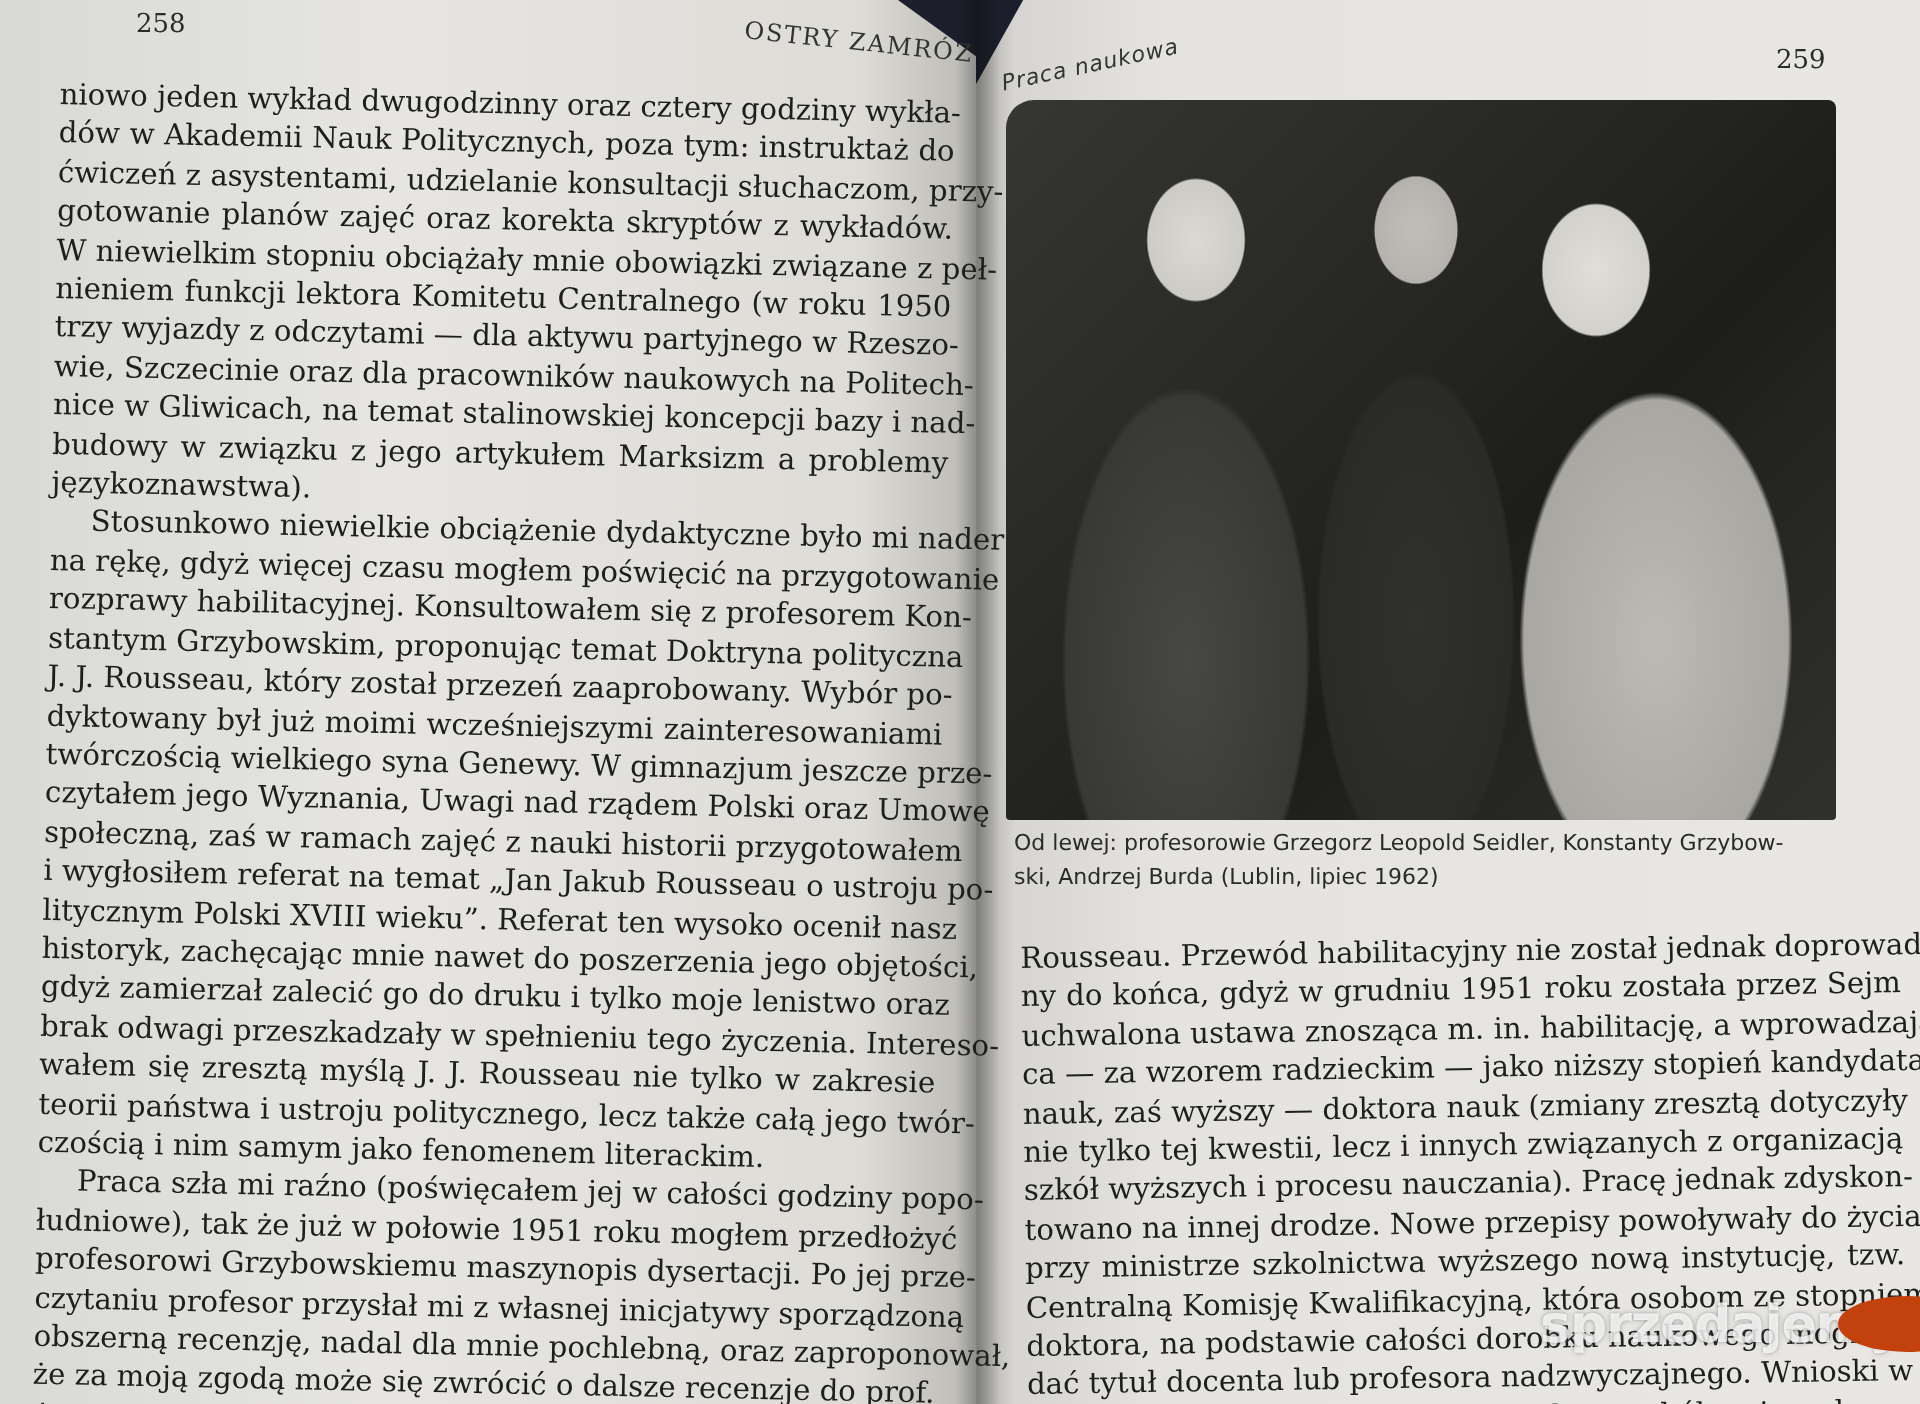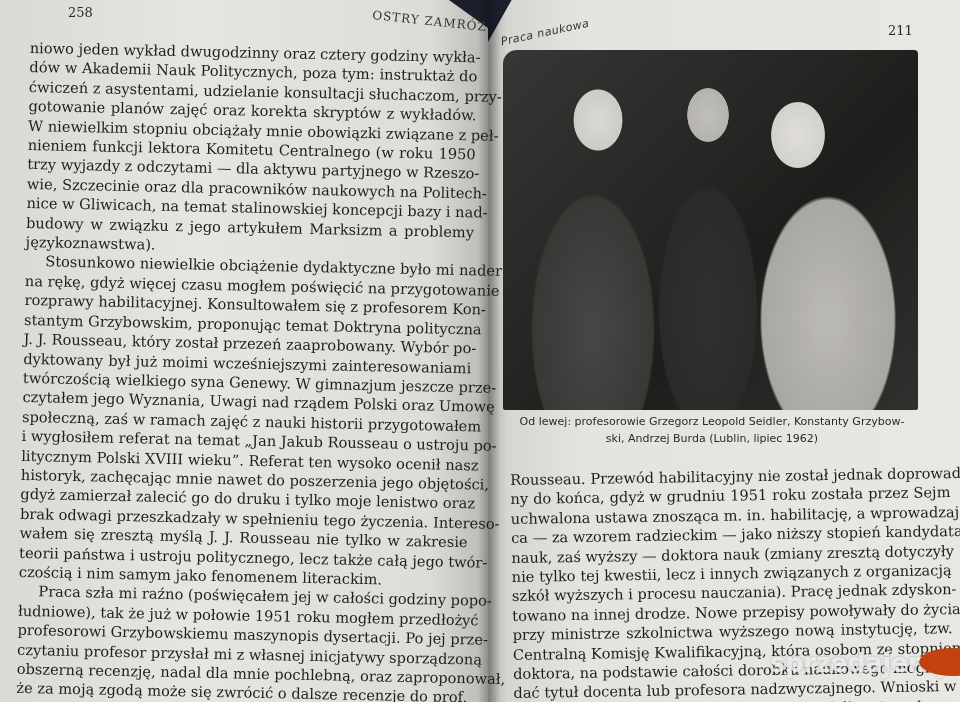--- a/index.html
+++ b/index.html
@@ -48,21 +48,21 @@
         radial-gradient(ellipse 44px 54px at 295px 85px, #dcdad5 0%, #cfcdc8 60%, transparent 62%),
         linear-gradient(180deg, transparent 0 30%, transparent 30%),
         radial-gradient(ellipse 110px 200px at 325px 270px, #b9b7b2 0%, #a7a5a0 60%, transparent 62%),
         radial-gradient(ellipse 100px 220px at 90px 280px, #4a4a48 0%, #3b3b39 60%, transparent 62%),
         radial-gradient(ellipse 80px 200px at 205px 260px, #343433 0%, #2e2e2d 60%, transparent 62%),
         linear-gradient(135deg, #3a3a38, #222221 60%, #343432);
       filter: contrast(1.05);
     }
     .photo-caption {
       position: absolute; left: 507px; top: 413px; width: 410px;
-      font-size: 11px; line-height: 17px; color: #2a2a2a; text-align: center;
+      font-size: 11px; line-height: 17px; color: #2a2a2a; text-align: left;
       font-family: "DejaVu Sans", sans-serif;
     }
     .watermark {
       position: absolute; left: 770px; top: 648px;
       font-family: "DejaVu Sans", sans-serif; font-weight: bold; font-size: 26px;
       color: rgba(255,255,255,0.78); letter-spacing: -0.5px;
       text-shadow: 0 0 2px rgba(80,80,80,0.5);
     }
     .watermark-badge {
       position: absolute; left: 919px; top: 648px; width: 28px; height: 28px;
@@ -75,21 +75,21 @@
 <body>
 
 <div class="spread">
   <div class="page-left"></div>
   <div class="page-right"></div>
   <div class="gutter-shadow"></div>
 
   <span class="folio folio-left">258</span>
   <span class="running-head rh-left">OSTRY ZAMRÓZ</span>
 
-  <span class="folio folio-right">211</span>
+  <span class="folio folio-right">259</span>
   <span class="running-head rh-right">Praca naukowa</span>
 
   <div class="text-col text-left" id="left-body">
       <span class="line">niowo jeden wykład dwugodzinny oraz cztery godziny wykła-</span>
       <span class="line">dów w Akademii Nauk Politycznych, poza tym: instruktaż do</span>
       <span class="line">ćwiczeń z asystentami, udzielanie konsultacji słuchaczom, przy-</span>
       <span class="line">gotowanie planów zajęć oraz korekta skryptów z wykładów.</span>
       <span class="line">W niewielkim stopniu obciążały mnie obowiązki związane z peł-</span>
       <span class="line">nieniem funkcji lektora Komitetu Centralnego (w roku 1950</span>
       <span class="line">trzy wyjazdy z odczytami — dla aktywu partyjnego w Rzeszo-</span>

